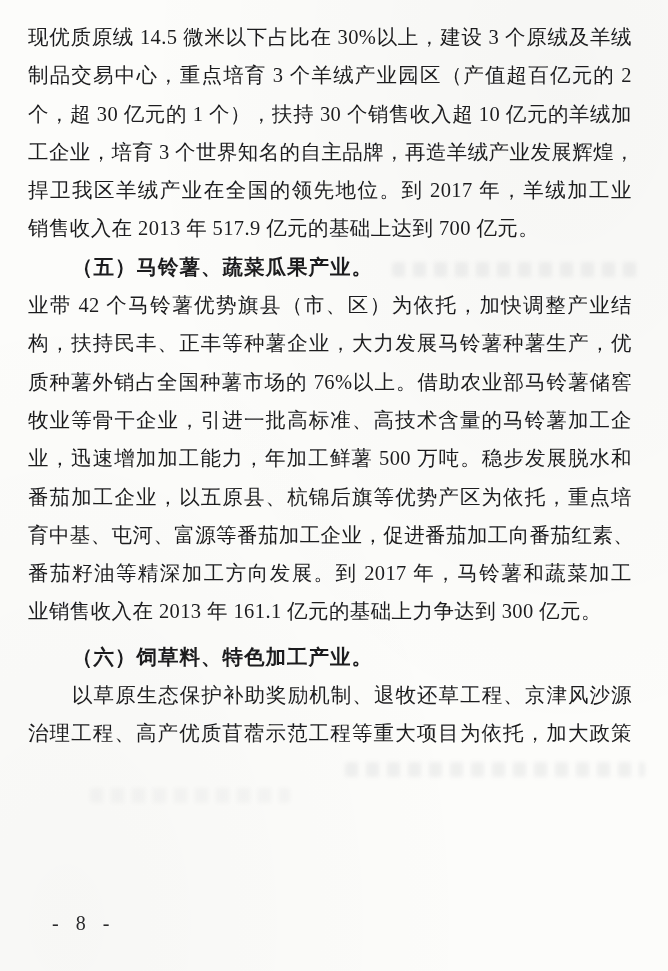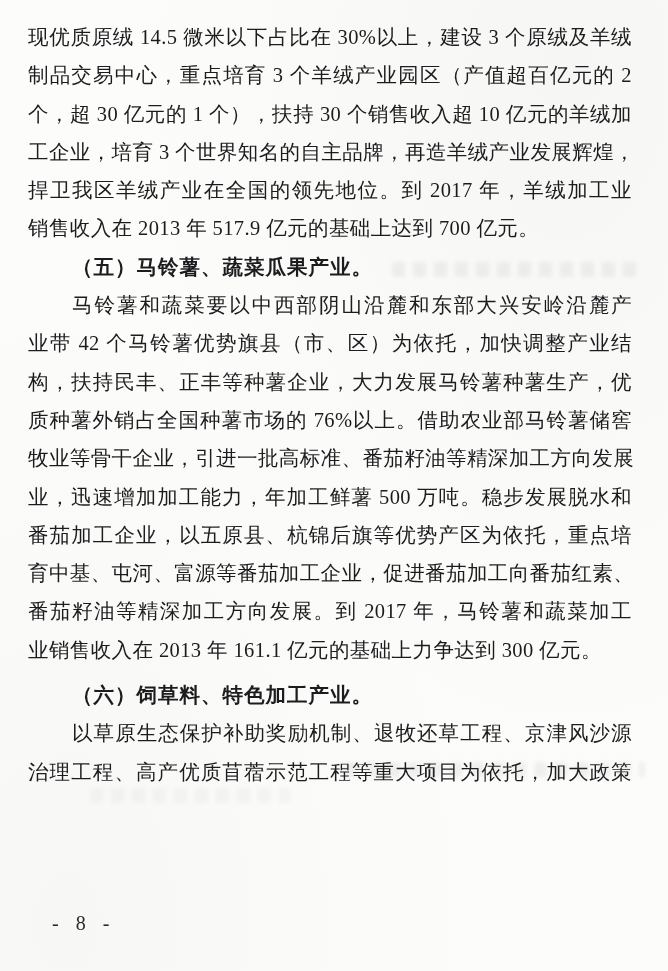--- a/index.html
+++ b/index.html
@@ -75,25 +75,24 @@
 <div class="page">
 
   <div class="content" id="lines">
       <div class="line">现优质原绒 14.5 微米以下占比在 30%以上，建设 3 个原绒及羊绒</div>
       <div class="line">制品交易中心，重点培育 3 个羊绒产业园区（产值超百亿元的 2</div>
       <div class="line">个，超 30 亿元的 1 个），扶持 30 个销售收入超 10 亿元的羊绒加</div>
       <div class="line">工企业，培育 3 个世界知名的自主品牌，再造羊绒产业发展辉煌，</div>
       <div class="line">捍卫我区羊绒产业在全国的领先地位。到 2017 年，羊绒加工业</div>
       <div class="line last">销售收入在 2013 年 517.9 亿元的基础上达到 700 亿元。</div>
       <div class="line bold indent last">（五）马铃薯、蔬菜瓜果产业。</div>
-      <div class="line indent">马铃薯和蔬菜要以中西部阴山沿麓和东部大兴安岭沿麓产</div>
       <div class="line">业带 42 个马铃薯优势旗县（市、区）为依托，加快调整产业结</div>
       <div class="line">构，扶持民丰、正丰等种薯企业，大力发展马铃薯种薯生产，优</div>
       <div class="line">质种薯外销占全国种薯市场的 76%以上。借助农业部马铃薯储窖</div>
-      <div class="line">牧业等骨干企业，引进一批高标准、番茄籽油等精深加工方向发展</div>
+      <div class="line">牧业等骨干企业，引进一批高标准、高技术含量的马铃薯加工企</div>
       <div class="line">业，迅速增加加工能力，年加工鲜薯 500 万吨。稳步发展脱水和</div>
       <div class="line">番茄加工企业，以五原县、杭锦后旗等优势产区为依托，重点培</div>
       <div class="line">育中基、屯河、富源等番茄加工企业，促进番茄加工向番茄红素、</div>
       <div class="line">番茄籽油等精深加工方向发展。到 2017 年，马铃薯和蔬菜加工</div>
       <div class="line last">业销售收入在 2013 年 161.1 亿元的基础上力争达到 300 亿元。</div>
       <div class="line bold indent last gap-before">（六）饲草料、特色加工产业。</div>
       <div class="line indent">以草原生态保护补助奖励机制、退牧还草工程、京津风沙源</div>
       <div class="line">治理工程、高产优质苜蓿示范工程等重大项目为依托，加大政策</div>
     </div>
 

